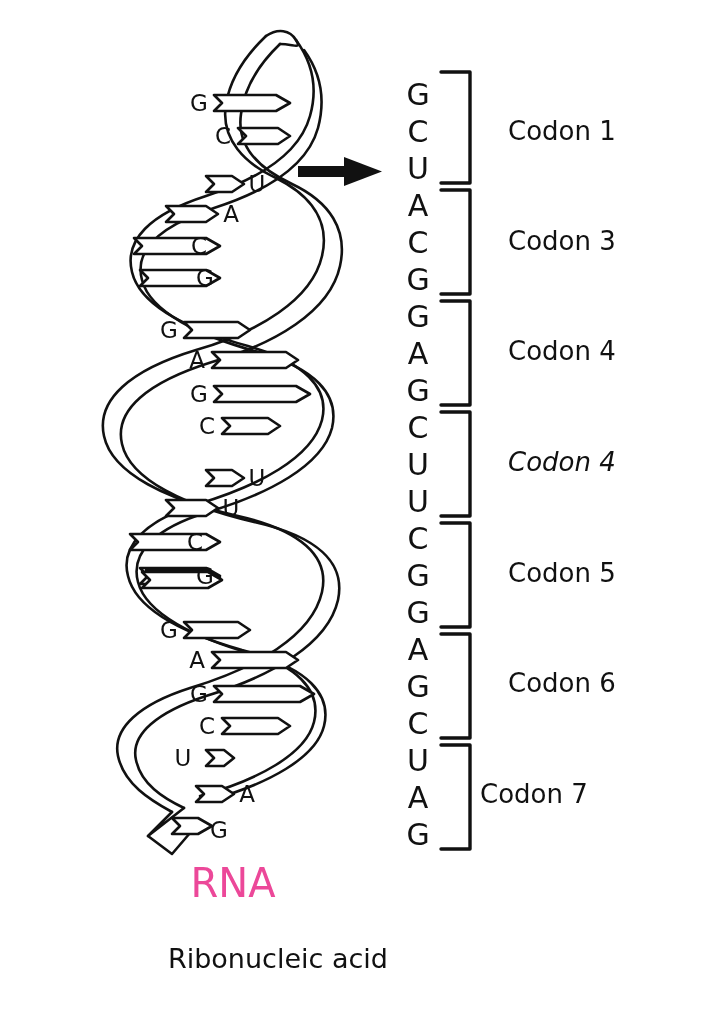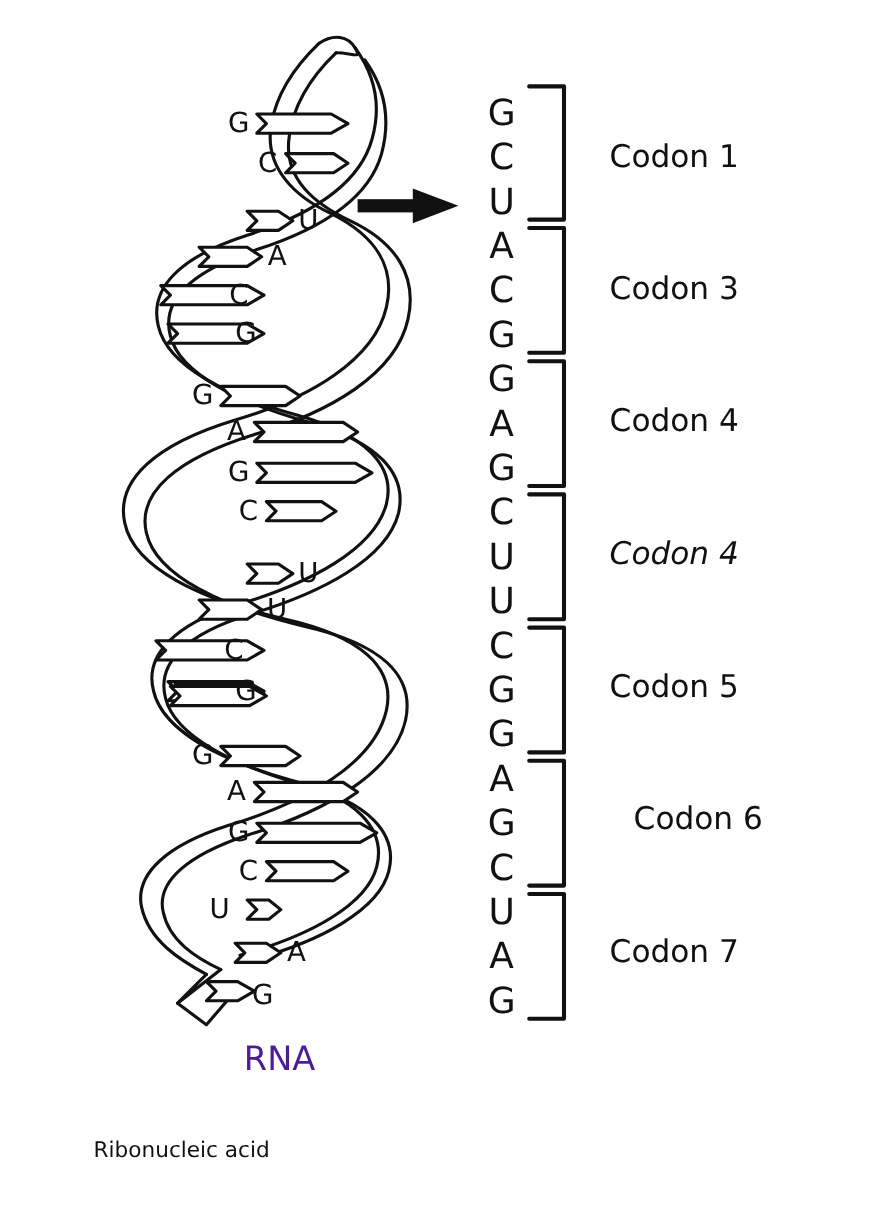--- a/index.html
+++ b/index.html
@@ -7,23 +7,23 @@
        font-family:"DejaVu Sans","Liberation Sans",sans-serif;color:#000;}
   #stage{position:absolute;left:0;top:0;width:724px;height:1024px;}
   .svgwrap{position:absolute;left:0;top:0;width:724px;height:1024px;}
   .seq-letter{position:absolute;font-size:30px;line-height:30px;color:#111;
               text-align:center;width:34px;}
   .codon-label{position:absolute;font-size:26px;line-height:26px;color:#111;
                white-space:nowrap;}
   .helix-base{position:absolute;font-size:23px;line-height:23px;color:#111;
               text-align:center;width:24px;}
   #title-rna{position:absolute;left:118px;top:862px;width:230px;text-align:center;
-             font-size:28px;line-height:42px;color:#4c1d95;}
-  #title-sub{position:absolute;left:78px;top:944px;width:310px;text-align:left;
-             font-size:18px;line-height:29px;color:#111;}
+             font-size:40px;line-height:42px;color:#ec4899;}
+  #title-sub{position:absolute;left:78px;top:944px;width:310px;text-align:right;
+             font-size:27px;line-height:29px;color:#111;}
 </style>
 </head>
 <body>
 
 <div id="stage">
 
   <svg class="svgwrap" viewBox="0 0 724 1024">
     <g fill="none" stroke="#111" stroke-width="2.6" stroke-linejoin="round" stroke-linecap="round">
 
       <path d="M266,36 C243,58 230,80 226,104
@@ -229,20 +229,20 @@
       <div class="seq-letter" style="left: 401px; top: 783px;">A</div>
       <div class="seq-letter" style="left: 401px; top: 820px;">G</div>
     </div>
 
   <div id="codon-labels">
       <div class="codon-label" style="left: 508px; top: 118px;">Codon 1</div>
       <div class="codon-label" style="left: 508px; top: 228px;">Codon 3</div>
       <div class="codon-label" style="left: 508px; top: 338px;">Codon 4</div>
       <div class="codon-label" style="left: 508px; top: 449px; font-style: italic;">Codon 4</div>
       <div class="codon-label" style="left: 508px; top: 560px; text-align: right;">Codon 5</div>
-      <div class="codon-label" style="left: 528px; top: 670px;">Codon 6</div>
-      <div class="codon-label" style="left: 508px; top: 781px;">Codon 7</div>
+      <div class="codon-label" style="left: 508px; top: 670px;">Codon 6</div>
+      <div class="codon-label" style="left: 480px; top: 781px;">Codon 7</div>
     </div>
 
   <div id="title-rna">RNA</div>
   <div id="title-sub">Ribonucleic acid</div>
 
 </div>
 
 </body></html>

